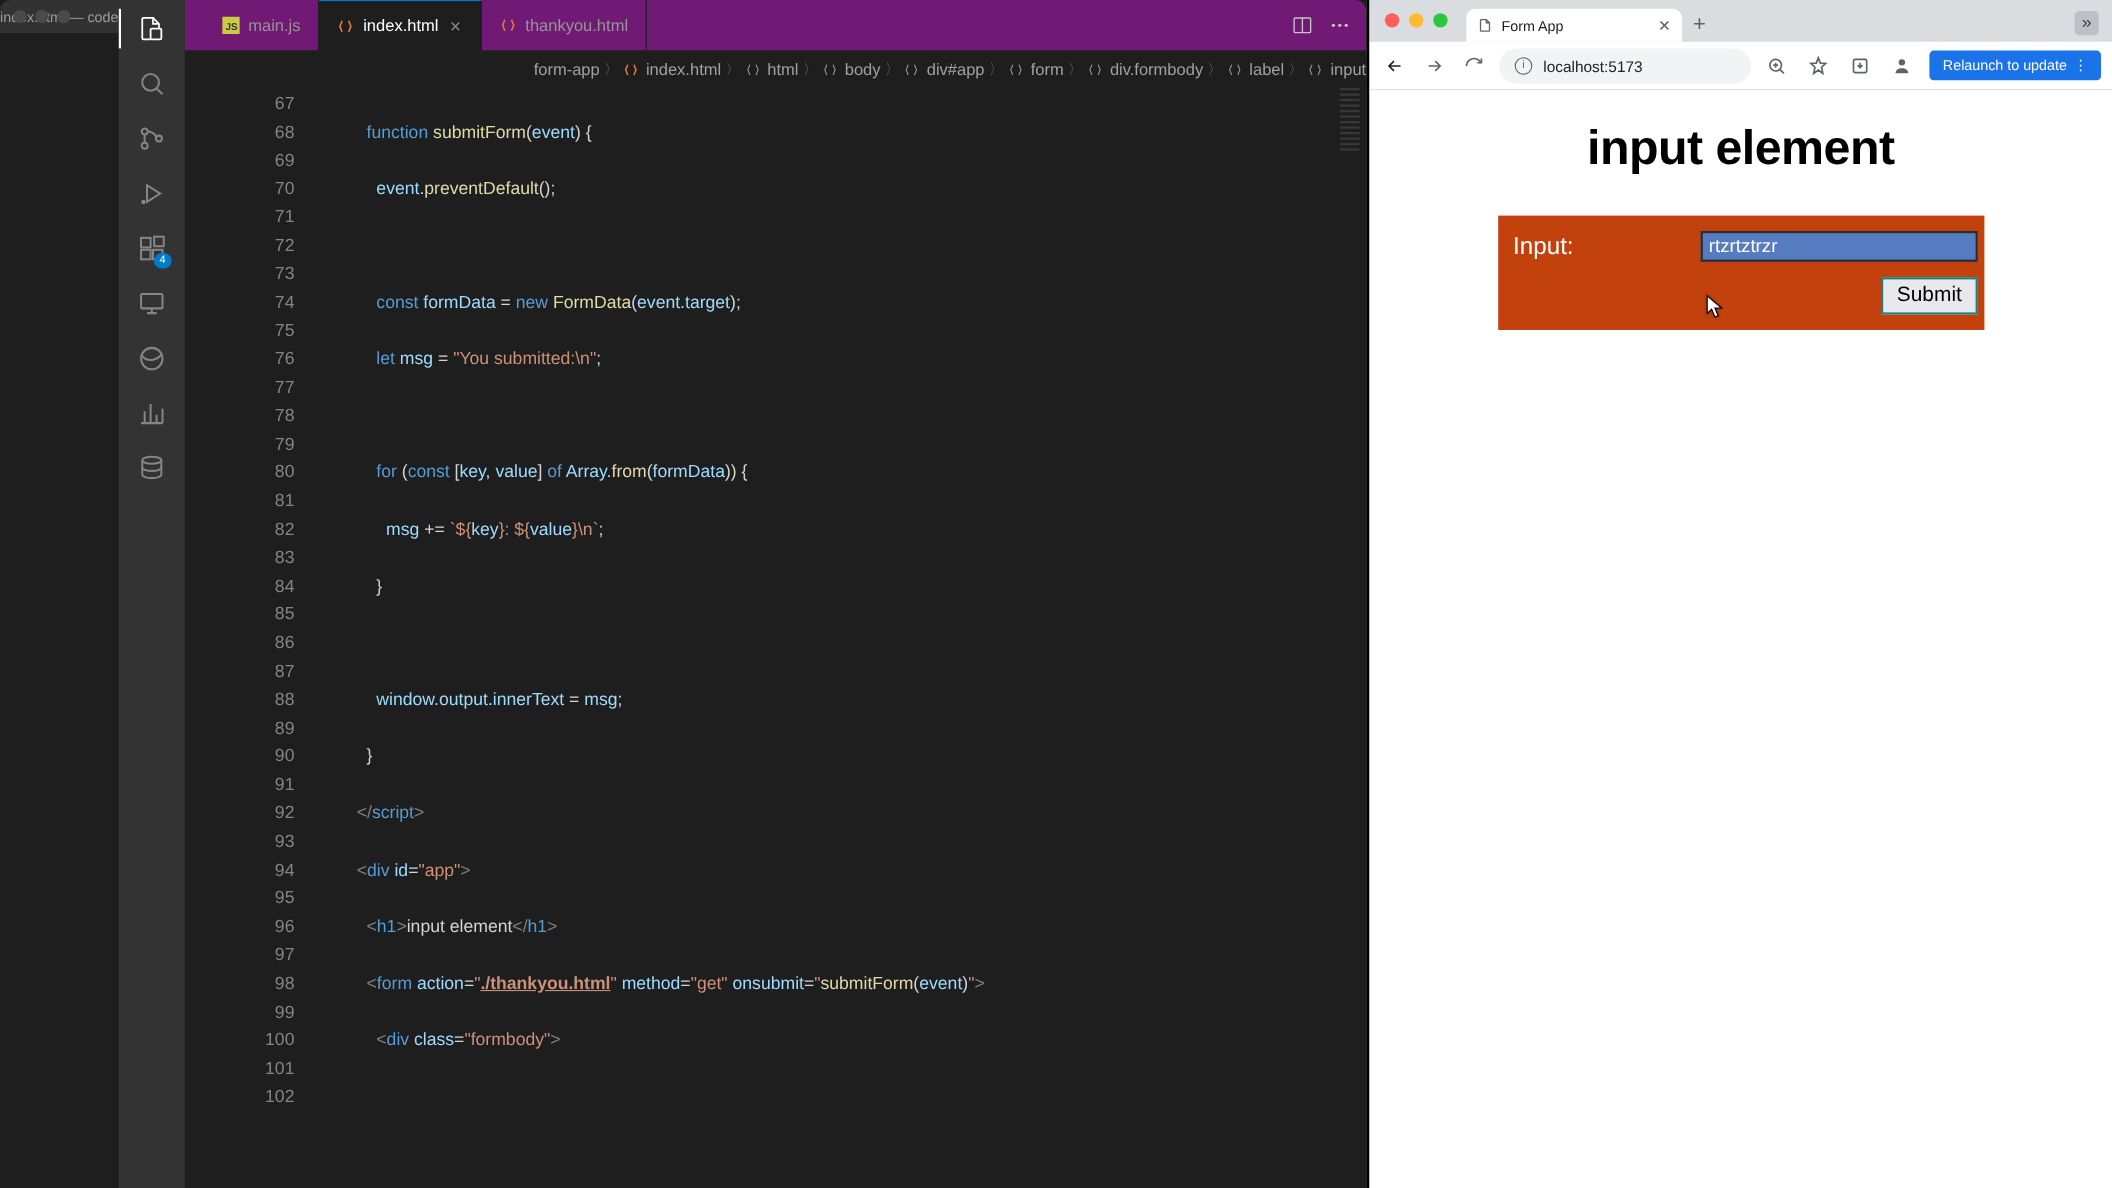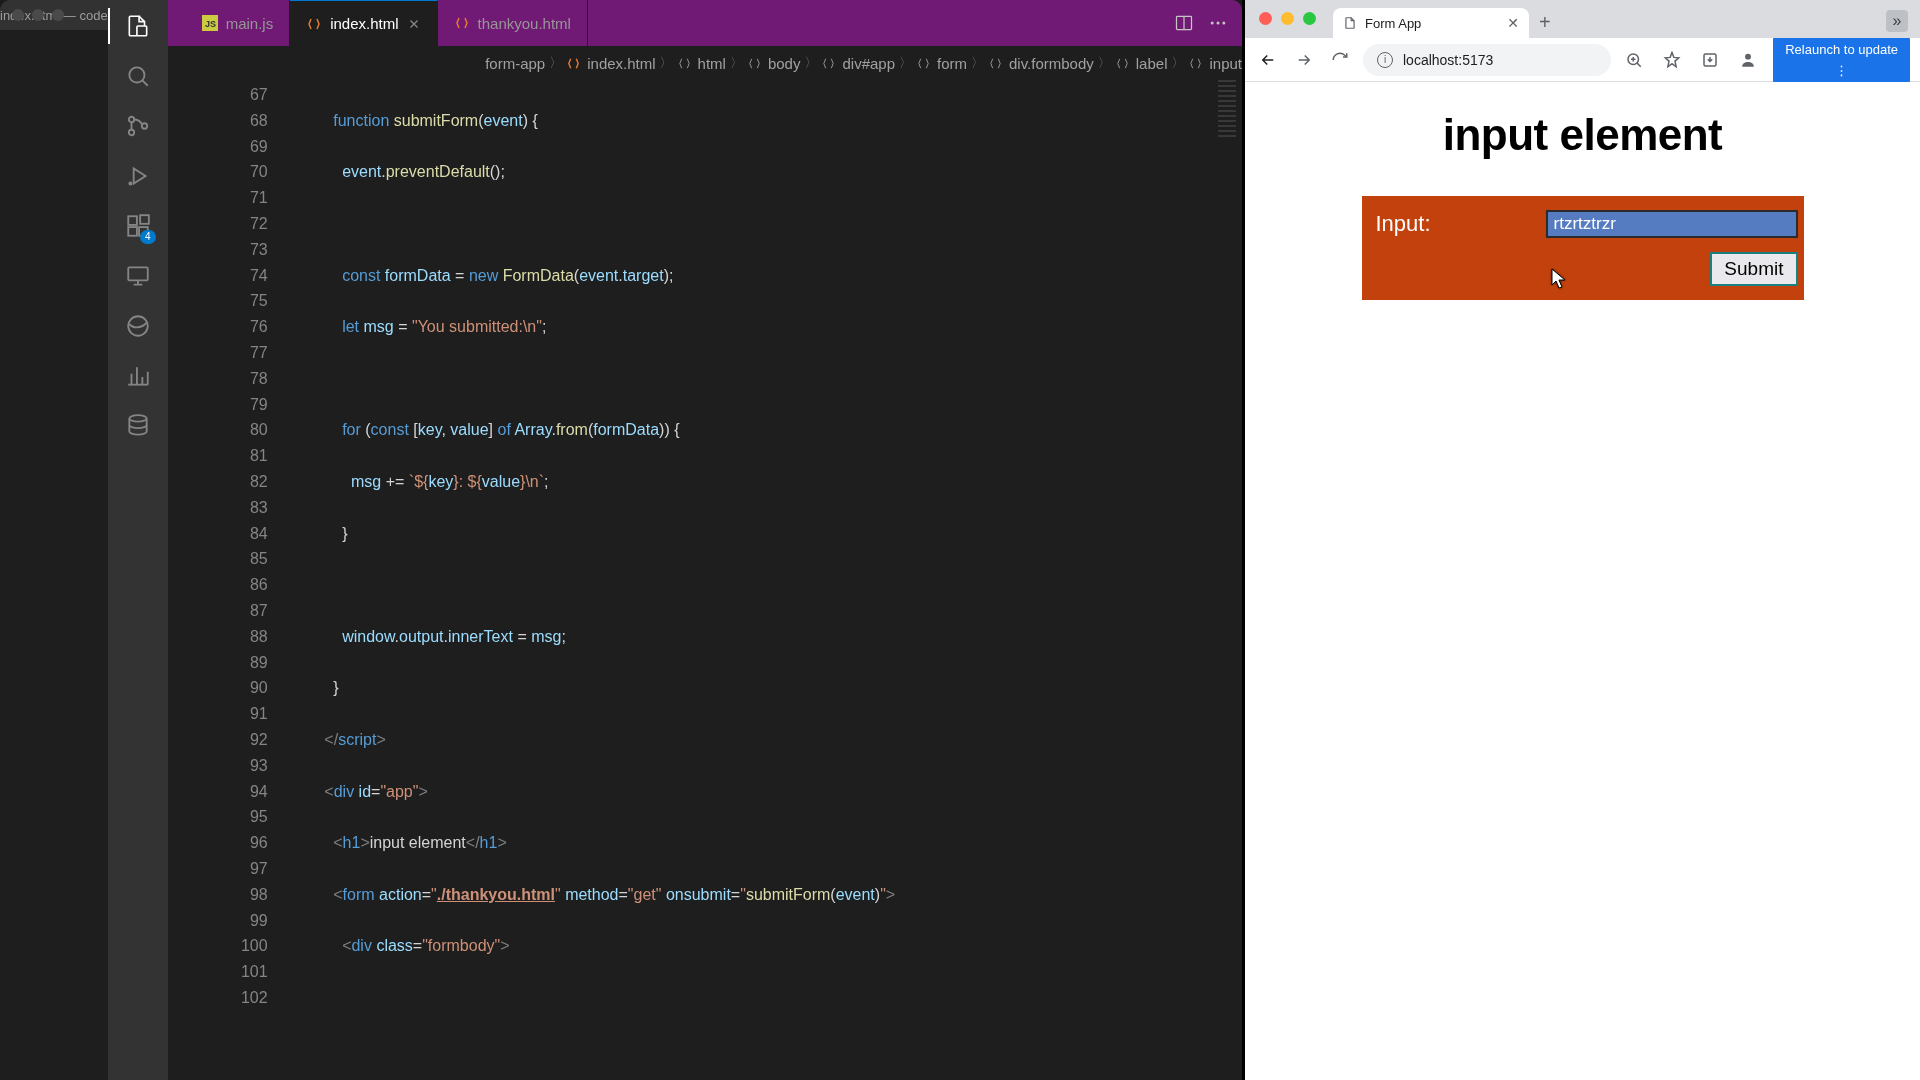--- a/index.html
+++ b/index.html
@@ -51,21 +51,21 @@
 .ctab { margin-left:78px; background:#ffffff; height:30px; border-radius:8px 8px 0 0; display:flex; align-items:center; padding:0 10px; font-size:13px; color:#202124; gap:8px; min-width:196px; }
 .ctab .x { margin-left:auto; color:#5f6368; font-size:14px; }
 .newtab { color:#5f6368; font-size:20px; margin-left:10px; margin-bottom:4px; }
 .chrome-expand { margin-left:auto; margin-right:12px; margin-bottom:6px; width:22px; height:22px; background:#bdc1c6; border-radius:4px; display:flex; align-items:center; justify-content:center; color:#3c4043; }
 
 .chrome-toolbar { height:44px; background:#fff; border-bottom:1px solid #dadce0; display:flex; align-items:center; padding:0 10px; gap:10px; }
 .ctb-btn { width:26px; height:26px; display:flex; align-items:center; justify-content:center; color:#5f6368; border-radius:50%; }
 .omnibox { flex:1; height:32px; background:#f1f3f4; border-radius:16px; display:flex; align-items:center; padding:0 14px; gap:10px; color:#202124; font-size:14px; }
 .omnibox .info { width:16px; height:16px; border:1.5px solid #5f6368; border-radius:50%; display:flex; align-items:center; justify-content:center; font-size:10px; color:#5f6368; }
 .ctb-right { display:flex; align-items:center; gap:12px; }
-.relaunch { background:#1a73e8; color:#fff; font-size:13px; padding:6px 12px; border-radius:4px; display:flex; align-items:center; gap:6px;flex-direction:column; }
+.relaunch { background:#1a73e8; color:#fff; font-size:13px; padding:6px 12px; border-radius:4px; display:flex; align-items:center; gap:6px; }
 
 .page { flex:1; background:#fff; padding:28px 0 0 0; display:flex; flex-direction:column; align-items:center; position:relative; }
 .page h1 { font-size:44px; font-weight:800; color:#000; letter-spacing:-.5px; }
 .form-card { margin-top:36px; width:442px; background:#c2410c; padding:14px 6px 14px 14px; }
 .form-row { display:flex; align-items:center; gap:20px; }
 .form-row .lbl { color:#fff; font-size:22px; flex:0 0 150px; }
 .form-row input { flex:1; height:28px; background:#557cc0; border:2px solid #2b2b2b; color:#fff; font-size:17px; padding:0 6px; outline:none; }
 .form-row input::selection { background:#2b58a5; }
 .form-actions { display:flex; justify-content:flex-end; margin-top:14px; }
 .form-actions button { background:#e9e9ed; border:2px solid #1a7f7f; color:#000; font-size:19px; padding:4px 12px; }

